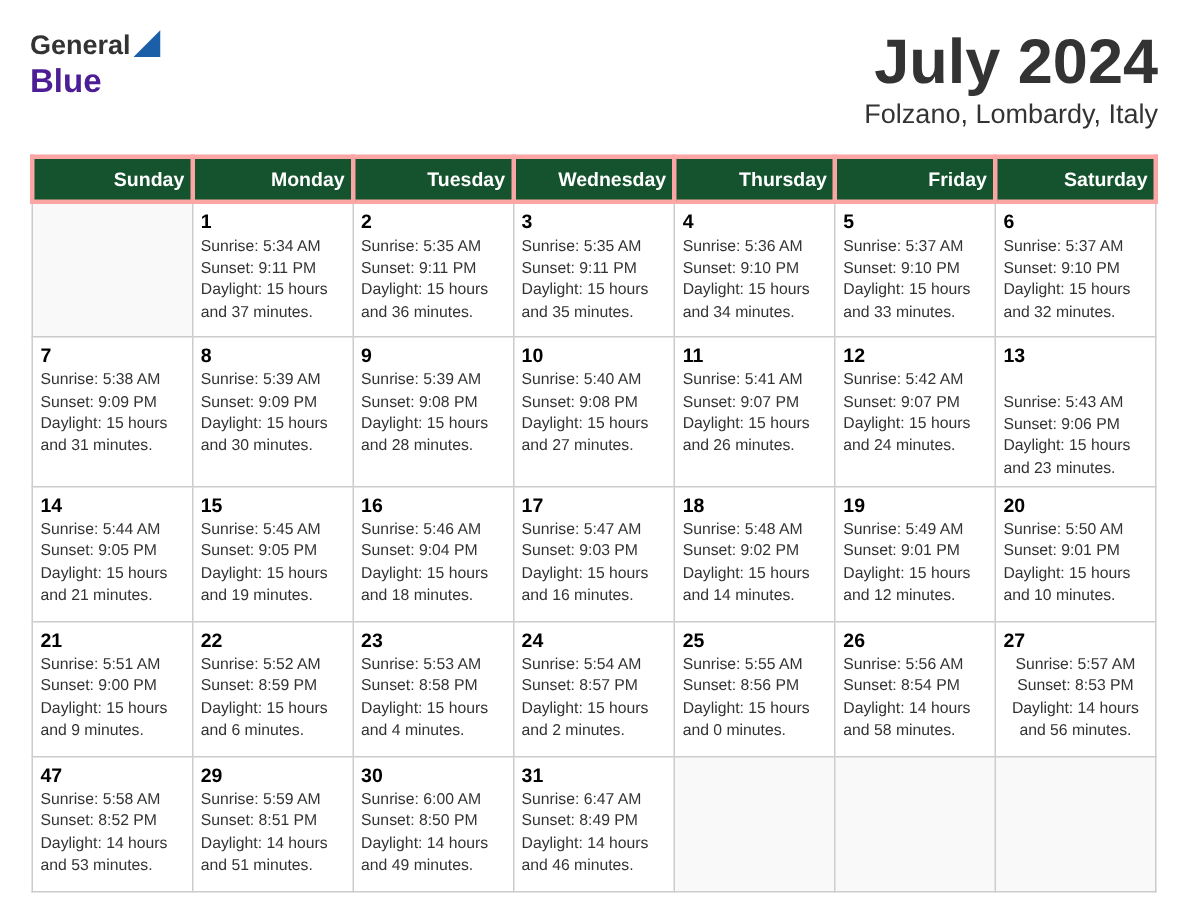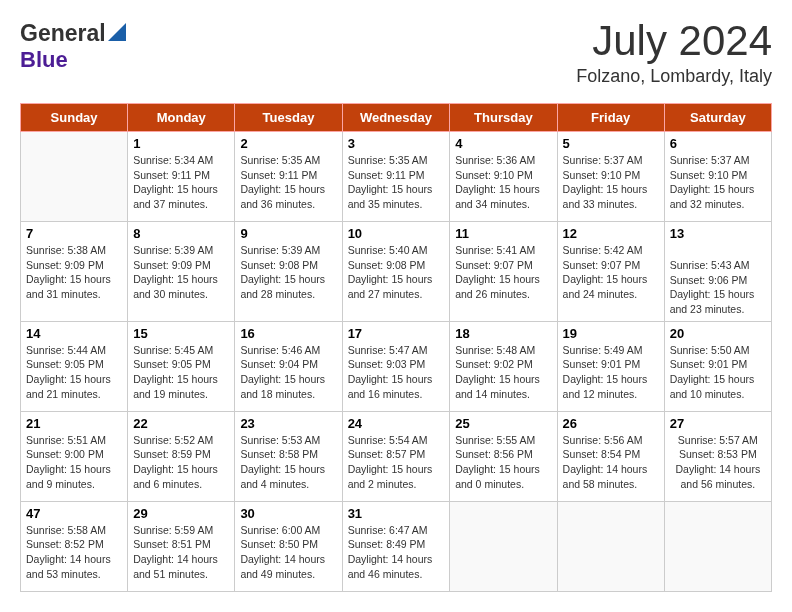--- a/index.html
+++ b/index.html
@@ -15,60 +15,60 @@
       justify-content: space-between;
       align-items: flex-start;
       margin-bottom: 16px;
     }
     .logo {
       display: flex;
       flex-direction: column;
       align-items: flex-start;
     }
     .logo-general {
-      font-size: 23px;
+      font-size: 18px;
       font-weight: bold;
       color: #333;
     }
     .logo-blue {
       font-size: 22px;
       font-weight: bold;
       color: #4c1d95;
     }
     .logo-row {
       display: flex;
       align-items: center;
     }
     .title-section {
       text-align: right;
     }
     .month-title {
       font-size: 42px;
-      font-weight: normal;
+      font-weight: bold;
       color: #333;
       line-height: 1;
     }
     .location-title {
       font-size: 18px;
       color: #333;
       margin-top: 4px;
     }
     .calendar {
       width: 100%;
       border-collapse: collapse;
       font-size: 11px;
     }
     .calendar thead th {
-      background-color: #c2410c;
+      background-color: #14532d;
       color: #fff;
       padding: 6px 4px;
-      text-align: center;
+      text-align: right;
       font-size: 13px;
       font-weight: bold;
-      border: 1px solid #fca5a5;
+      border: 3px solid #fca5a5;
     }
     .calendar tbody td {
       border: 1px solid #ccc;
       vertical-align: top;
       padding: 4px 5px;
       height: 90px;
       width: 108px;
     }
     .day-number {
       font-size: 13px;

